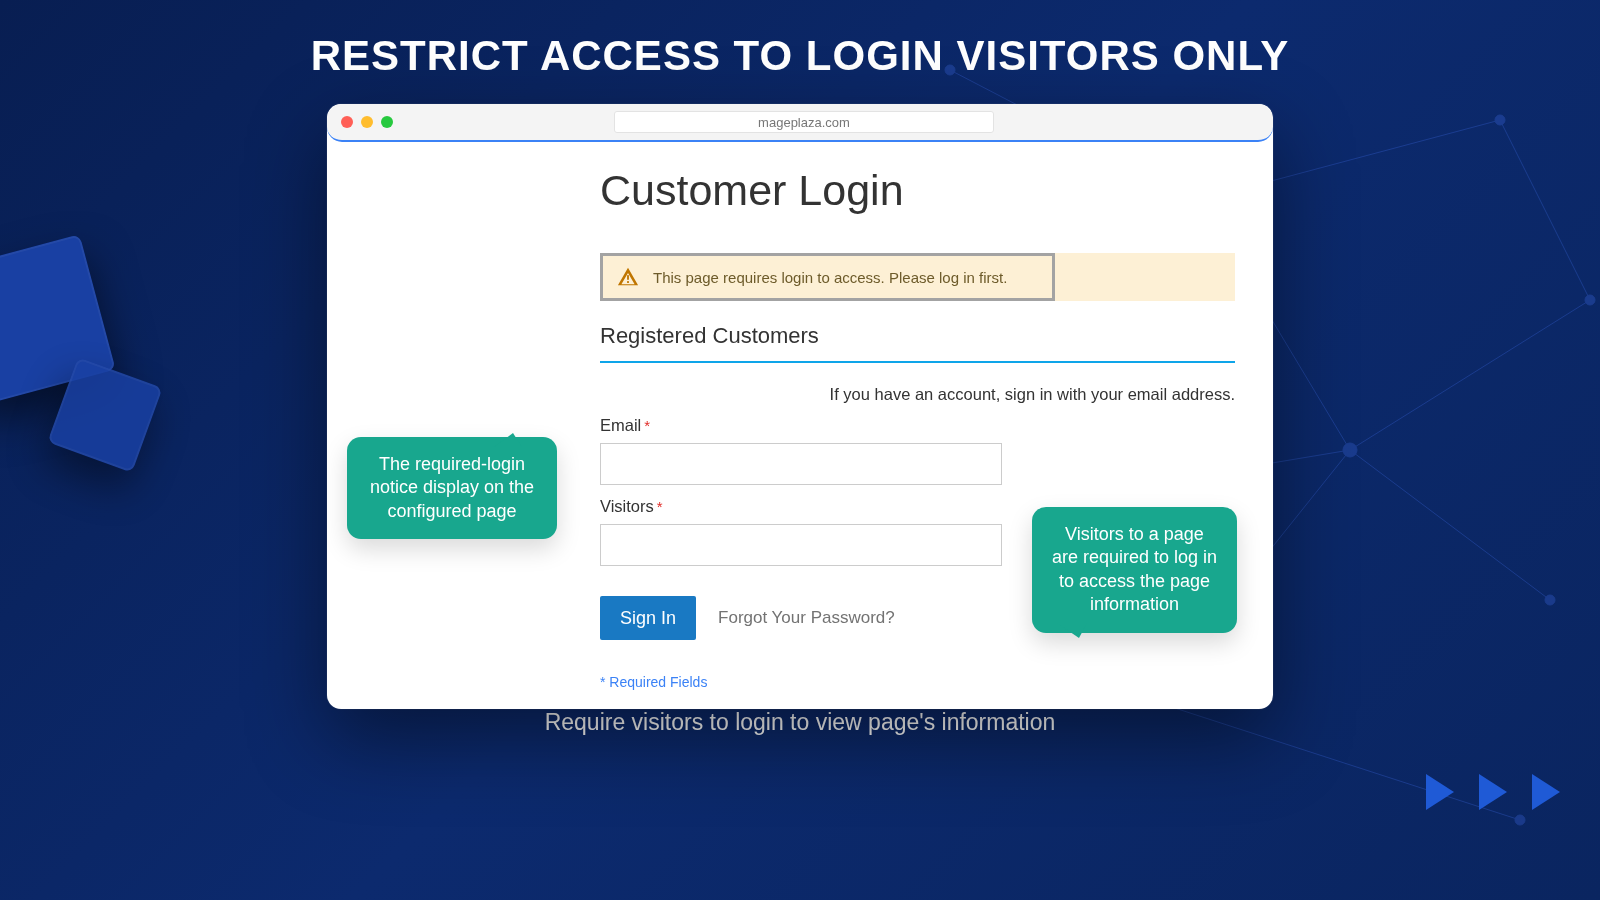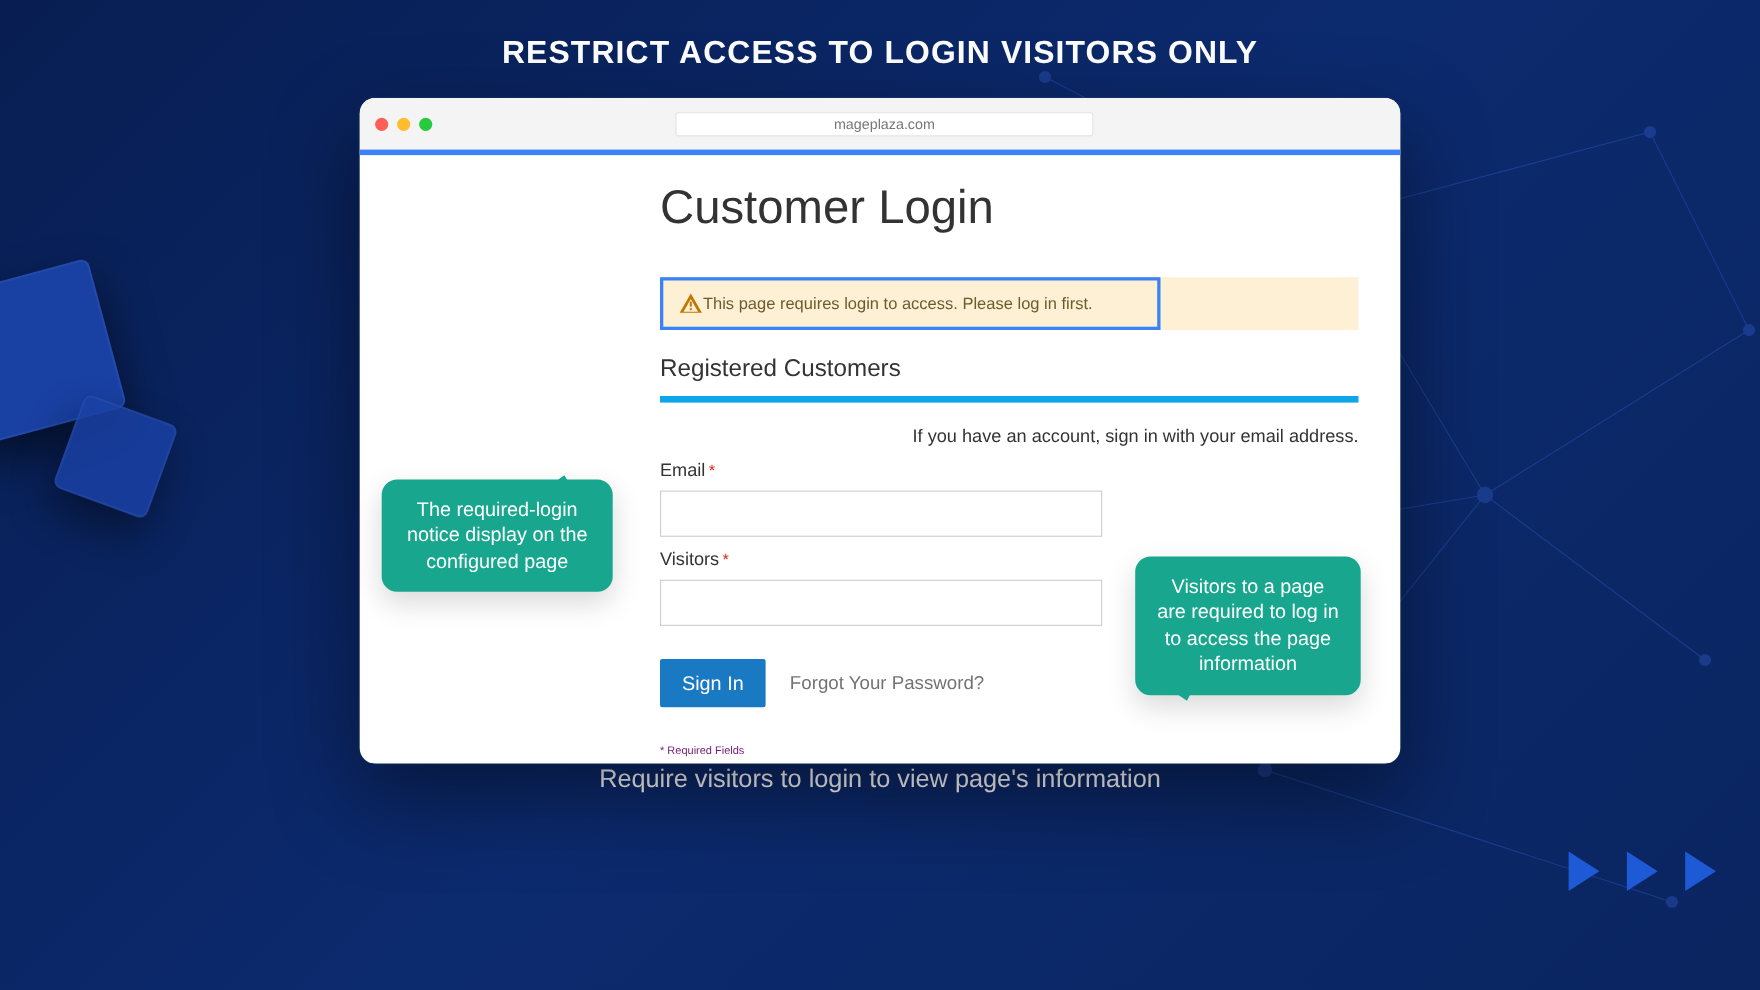--- a/index.html
+++ b/index.html
@@ -20,69 +20,69 @@
   .cube.c1 { left: -40px; top: 250px; width: 140px; height: 140px; transform: rotate(-15deg); }
   .cube.c2 { left: 60px; top: 370px; width: 90px; height: 90px; transform: rotate(20deg); opacity:.85 }
   .cube .face { position:absolute; width:100%; height:100%; background:#1940a3; border-radius:8px; box-shadow: inset 0 0 0 2px rgba(255,255,255,.05), 0 20px 40px rgba(0,0,0,.5); }
   
   .tris { position:absolute; right:40px; bottom:90px; display:flex; gap:25px; pointer-events:none;}
   .tri { width:0; height:0; border-top:18px solid transparent; border-bottom:18px solid transparent; border-left:28px solid #1f5ad6; }
 
   .wrap { position: relative; width: 100%; height: 100%; display:flex; flex-direction:column; align-items:center; }
   .heading {
     color: #fff; font-weight: 800; letter-spacing: 1px;
-    font-size: 29px; text-align: center; margin-top: 32px;
+    font-size: 42px; text-align: center; margin-top: 32px;
     text-transform: uppercase;
   }
 
   .browser {
     position: relative;
     margin-top: 24px;
     width: 946px; height: 605px;
     background: #fff; border-radius: 14px;
     box-shadow: 0 30px 80px rgba(0,0,0,.45), 0 0 0 1px rgba(255,255,255,.05);
     overflow: hidden;
   }
   .titlebar {
-    height: 52px; background:#f4f4f4; border-bottom:5px solid #3b82f6;
-    display:flex; align-items:center; padding:0 14px;
+    height: 38px; background:#f4f4f4; border-bottom:2px solid #3b82f6;
+    display:flex; align-items:center; padding:0 14px;border-radius:15px;
   }
   .dots { display:flex; gap:8px; }
   .dot { width:12px; height:12px; border-radius:50%; }
   .dot.red{background:#ff5f56;} .dot.yellow{background:#ffbd2e;} .dot.green{background:#27c93f;}
   .address {
     margin: 0 auto; background:#fff; border:1px solid #e3e3e3;
     width: 380px; height:22px; border-radius:3px;
     font-size:13px; color:#777; display:flex; align-items:center; justify-content:center;
   }
 
   .page { padding: 8px 38px 0 38px; height: calc(100% - 38px); overflow:hidden; position:relative; }
   .page-inner { margin-left: 235px; }
   .page-title { font-size: 43px; font-weight: 300; color:#333; margin-top:16px; }
   .alert-band { background:#fdf0d5; margin-top:38px; height:48px; display:flex; align-items:center; position:relative; }
   .alert-inner {
-    border:3px solid #3b82f6; height:48px; width:455px;
-    display:flex; align-items:center; padding:0 14px;
+    border:3px solid #a3a3a3; height:48px; width:455px;
+    display:flex; align-items:center; gap:14px; padding:0 14px;
     color:#6d5b2a; font-size:15px;
   }
   .warn-icon { width:22px; height:22px; }
   .warn-icon svg { width:100%; height:100%; display:block;}
-  .section-title { font-size:22px; color:#333; font-weight:400; margin-top:22px; padding-bottom:12px; border-bottom:6px solid #0ea5e9; }
+  .section-title { font-size:22px; color:#333; font-weight:400; margin-top:22px; padding-bottom:12px; border-bottom:2px solid #0ea5e9; }
   .section-sub { color:#333; font-size:16.5px; margin-top:22px;text-align:right; }
   .field { margin-top:12px; }
   .label { font-size:16.5px; color:#333; font-weight:500; }
   .req { color:#e02b27; font-size:15px; margin-left:3px;}
   .input { margin-top:8px; width:402px; height:42px; border:1px solid #ccc; background:#fff; }
   .actions { margin-top:30px; display:flex; align-items:center; gap:22px; }
   .signin-btn {
     background:#1979c3; color:#fff; border:none; padding:0 20px; height:44px;
     font-size:18px; font-weight:400; border-radius:2px; cursor:pointer;
   }
   .forgot { color:#737373; font-size:17px; cursor:pointer; }
-  .required-note { color:#701a75; font-size:10px; margin-top:34px; }
+  .required-note { color:#3b82f6; font-size:14px; margin-top:34px; }
 
   
   .callout {
     position:absolute; background:#18a78e; color:#fff; text-align:center;
     border-radius:14px; padding:16px 18px; font-size:18px; line-height:1.3;
     box-shadow: 0 10px 25px rgba(0,0,0,.15);
   }
   .callout.left { left: 20px; top: 295px; width: 210px; }
   .callout.left:after {
     content:""; position:absolute; top:-18px; right:30px;

